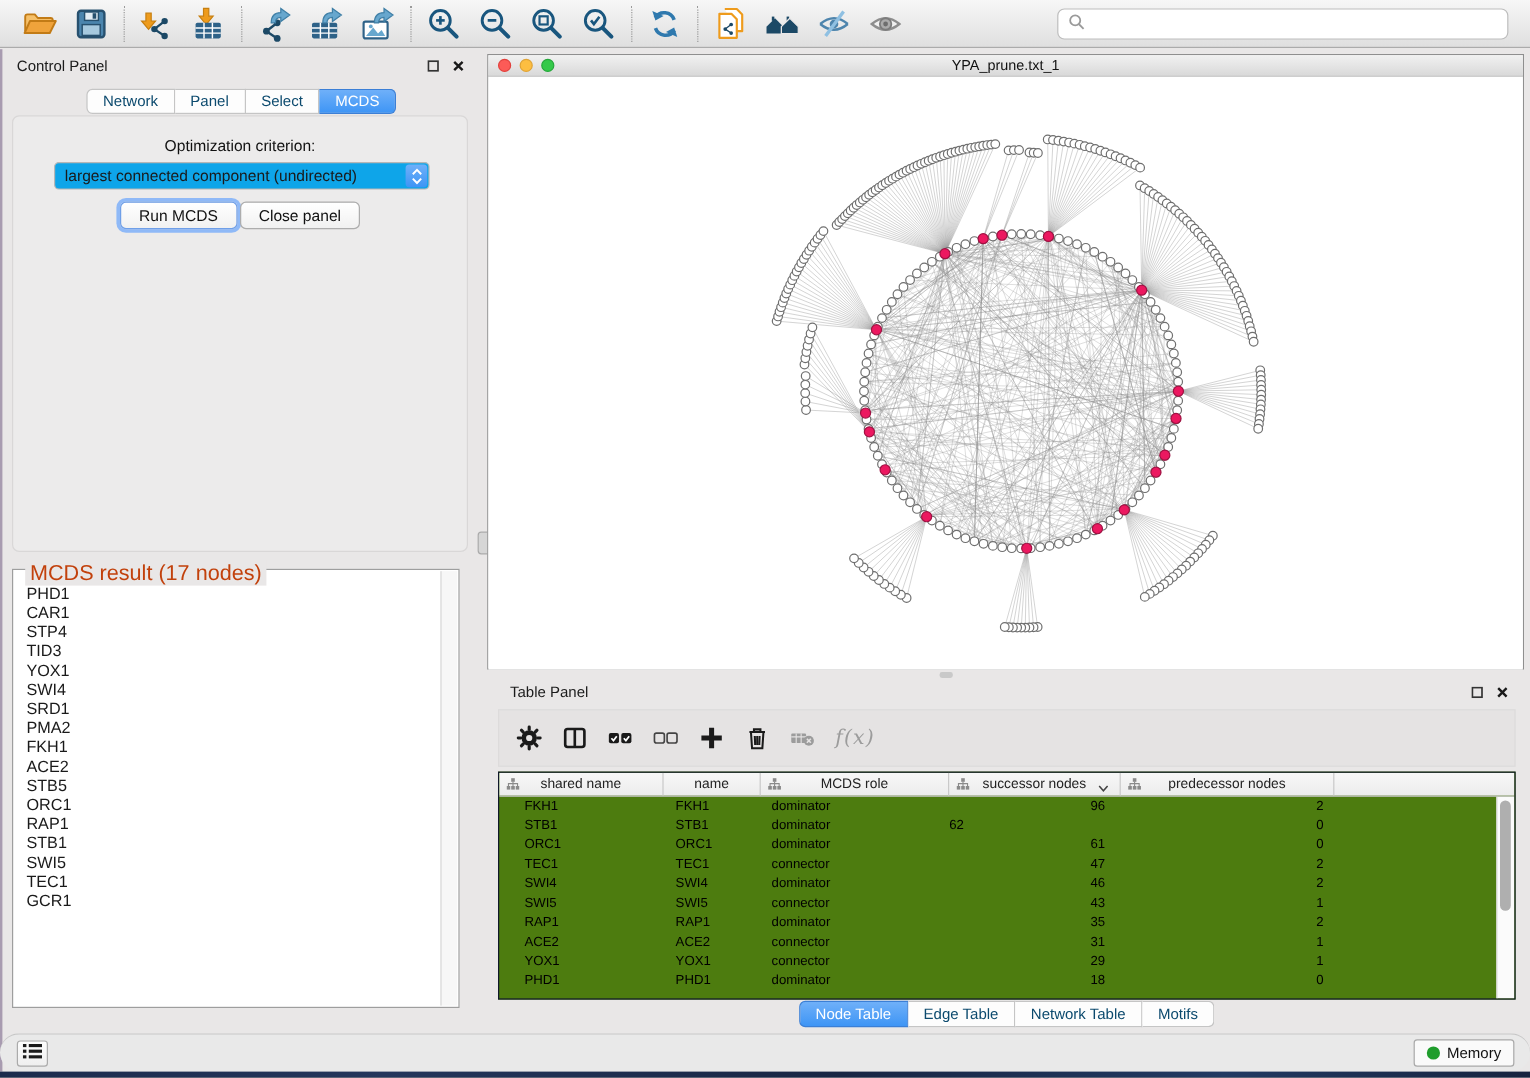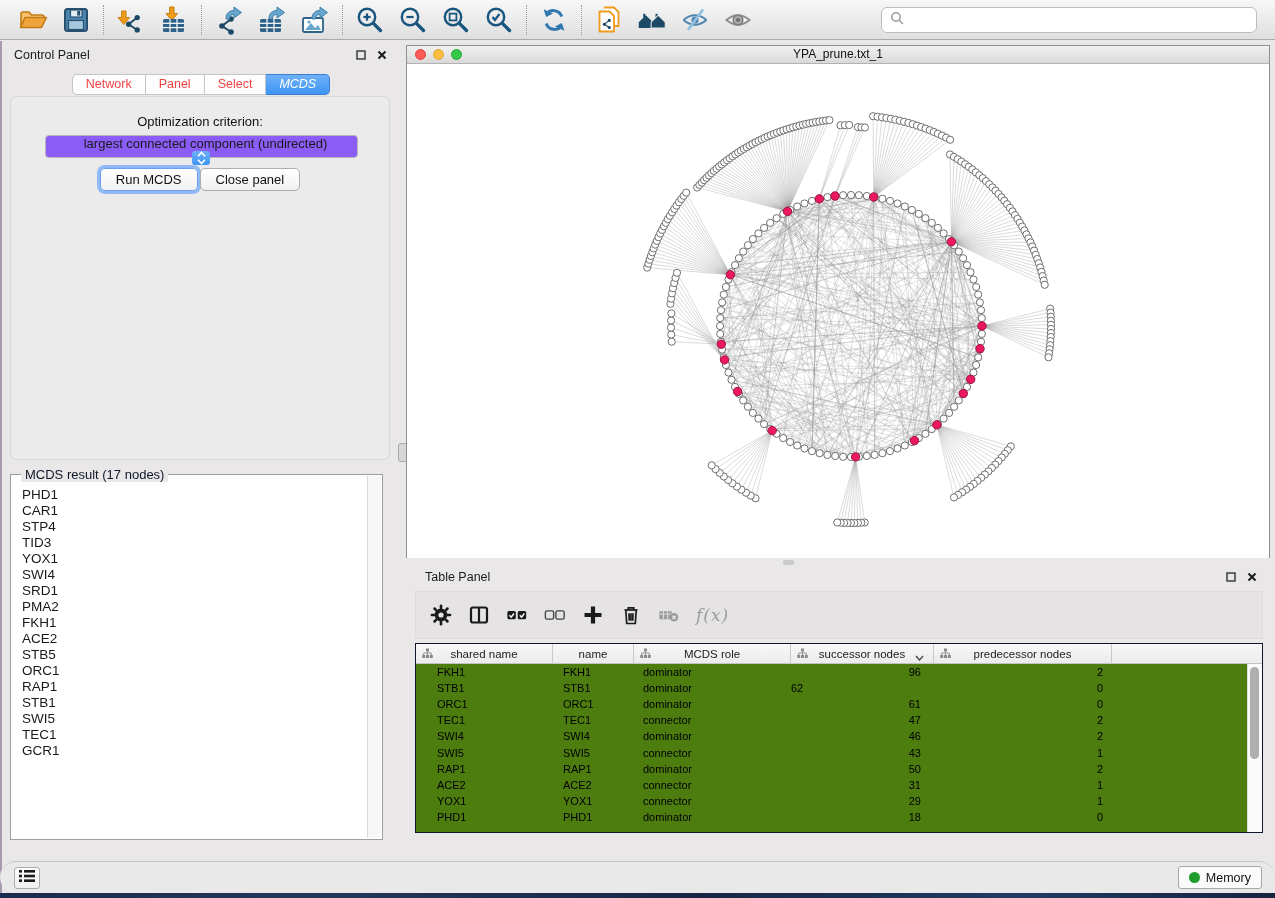--- a/index.html
+++ b/index.html
@@ -18,45 +18,45 @@
   
   #left-edge{position:absolute;left:0;top:41px;width:2px;height:852px;background:#A89BB0;}
   #wallpaper{position:absolute;left:0;top:893px;width:1275px;height:5px;
              background:linear-gradient(90deg,#1b2b4d,#24365c 25%,#182644 55%,#223a63 80%,#16233f);}
   
   .panel-title{font-size:12.5px;color:#1b1b1b;}
   .win-btns{display:flex;gap:9px;align-items:center;}
   .win-btn{display:flex;align-items:center;justify-content:center;width:12px;height:12px;}
   .tabset{display:flex;}
   .tab{height:19px;line-height:19px;padding:0 13px;background:#FDFDFD;border:1px solid #C5C5C5;border-left:none;
-       font-size:12.5px;color:#ef4444;cursor:default;}
+       font-size:12.5px;color:#0c4a6e;cursor:default;}
   .tab:first-child{border-left:1px solid #C5C5C5;border-radius:5px 0 0 5px;}
   .tab:last-child{border-radius:0 5px 5px 0;}
   .tab.selected{background:linear-gradient(var(--accent-light,#6FB0F9),var(--accent,#3E95F5));
-                border-color:#3B7FD6;color:#fff;font-style:italic;}
+                border-color:#3B7FD6;color:#fff;}
   
   #cp-header{position:absolute;left:2px;top:41px;width:398px;height:28px;display:flex;align-items:center;}
   #cp-header .panel-title{margin-left:12px;}
   #cp-header .win-btns{position:absolute;right:12px;}
   #cp-tabs{position:absolute;left:2px;top:74px;width:398px;display:flex;justify-content:center;}
   #cp-card{position:absolute;left:10px;top:96px;width:380px;height:364px;background:#ECEBEB;
            border:1px solid #D9D7D7;border-radius:6px;box-sizing:border-box;}
   #opt-label{position:absolute;left:0;top:17px;width:100%;text-align:center;font-size:13px;color:#111;}
-  #criterion-select{position:absolute;left:34px;top:38px;width:313px;height:23px;box-sizing:border-box;background:#8b5cf6;
-           border:1px solid #B6B6B6;border-radius:4px;display:flex;align-items:center;font-size:13px;flex-direction:column;}
+  #criterion-select{position:absolute;left:34px;top:38px;width:313px;height:23px;box-sizing:border-box;background:#0ea5e9;
+           border:1px solid #B6B6B6;border-radius:4px;display:flex;align-items:center;font-size:13px;}
   #criterion-select .val{flex:1;padding-left:8px;white-space:nowrap;}
   #criterion-select .stepper{width:18px;height:19px;margin-right:1px;border-radius:3px;
            background:linear-gradient(var(--accent-light,#6FB0F9),var(--accent,#3E95F5));
            display:flex;align-items:center;justify-content:center;}
   #btn-row{position:absolute;left:0;top:71px;width:100%;display:flex;justify-content:center;gap:2px;}
   .mac-btn{height:23px;padding:0 15px;font:13px "Liberation Sans",sans-serif;color:#111;
            background:linear-gradient(#FFFFFF,#F1F1F1);border:1px solid #ADADAD;border-radius:5px;}
   .mac-btn.focused{box-shadow:0 0 0 3px rgba(120,172,250,.8);border-color:#6F9FE8;}
   #result-box{position:absolute;left:10px;top:474px;width:373px;height:366px;background:#fff;border:1px solid #9E9E9E;box-sizing:border-box;}
-  #result-legend{position:absolute;left:10px;top:-8px;background:#E9E7E7;padding:0 4px;font-size:13px;color:#0f172a;}
+  #result-legend{position:absolute;left:10px;top:-8px;background:#E9E7E7;padding:0 4px;font-size:18px;color:#c2410c;}
   #mcds-list{position:absolute;left:1px;top:8px;right:15px;bottom:2px;overflow:hidden;
              font-size:13.5px;line-height:16px;padding:4px 0 0 10px;}
   #mcds-scroll{position:absolute;right:1px;top:1px;bottom:1px;width:13px;background:#F7F7F7;border-left:1px solid #D8D8D8;}
   .list-item{height:16px;}
   
   #v-divider-handle{position:absolute;left:398px;top:443px;width:9px;height:17px;background:#D6D6D6;
              border:1px solid #ABABAB;border-radius:3px;}
   
   #net-win{position:absolute;left:406px;top:45px;width:864px;height:513px;box-sizing:border-box;
            border:1px solid #8F8F8F;background:#fff;}
@@ -1527,21 +1527,21 @@
           <div class="tcell" style="width: 137px; text-align: left; padding-left: 21px;">SWI5</div>
           <div class="tcell" style="width: 81px; text-align: left; padding-left: 10px;">SWI5</div>
           <div class="tcell" style="width: 157px; text-align: left; padding-left: 9px;">connector</div>
           <div class="tcell" style="width: 143px; text-align: right; padding-right: 13px;">43</div>
           <div class="tcell" style="width: 178px; text-align: right; padding-right: 9px;">1</div>
         </div>
         <div class="trow">
           <div class="tcell" style="width: 137px; text-align: left; padding-left: 21px;">RAP1</div>
           <div class="tcell" style="width: 81px; text-align: left; padding-left: 10px;">RAP1</div>
           <div class="tcell" style="width: 157px; text-align: left; padding-left: 9px;">dominator</div>
-          <div class="tcell" style="width: 143px; text-align: right; padding-right: 13px;">50</div>
+          <div class="tcell" style="width: 143px; text-align: right; padding-right: 13px;">35</div>
           <div class="tcell" style="width: 178px; text-align: right; padding-right: 9px;">2</div>
         </div>
         <div class="trow">
           <div class="tcell" style="width: 137px; text-align: left; padding-left: 21px;">ACE2</div>
           <div class="tcell" style="width: 81px; text-align: left; padding-left: 10px;">ACE2</div>
           <div class="tcell" style="width: 157px; text-align: left; padding-left: 9px;">connector</div>
           <div class="tcell" style="width: 143px; text-align: right; padding-right: 13px;">31</div>
           <div class="tcell" style="width: 178px; text-align: right; padding-right: 9px;">1</div>
         </div>
         <div class="trow">
@@ -1556,20 +1556,26 @@
           <div class="tcell" style="width: 81px; text-align: left; padding-left: 10px;">PHD1</div>
           <div class="tcell" style="width: 157px; text-align: left; padding-left: 9px;">dominator</div>
           <div class="tcell" style="width: 143px; text-align: right; padding-right: 13px;">18</div>
           <div class="tcell" style="width: 178px; text-align: right; padding-right: 9px;">0</div>
         </div>
       </div>
     <div id="tbl-scroll">
         <div id="tbl-thumb"></div>
       </div>
   </div>
+  <div id="tp-tabs" class="tabset">
+      <div class="tab selected">Node Table</div>
+      <div class="tab">Edge Table</div>
+      <div class="tab">Network Table</div>
+      <div class="tab">Motifs</div>
+    </div>
 
   <div id="statusbar">
     <div id="list-btn">
       <span><svg width="16" height="14">
             <g fill="#1a1a1a">
               <rect x="0" y="1" width="3" height="2.6"></rect>
               <rect x="5" y="1" width="11" height="2.6"></rect>
               <rect x="0" y="5.7" width="3" height="2.6"></rect>
               <rect x="5" y="5.7" width="11" height="2.6"></rect>
               <rect x="0" y="10.4" width="3" height="2.6"></rect>

